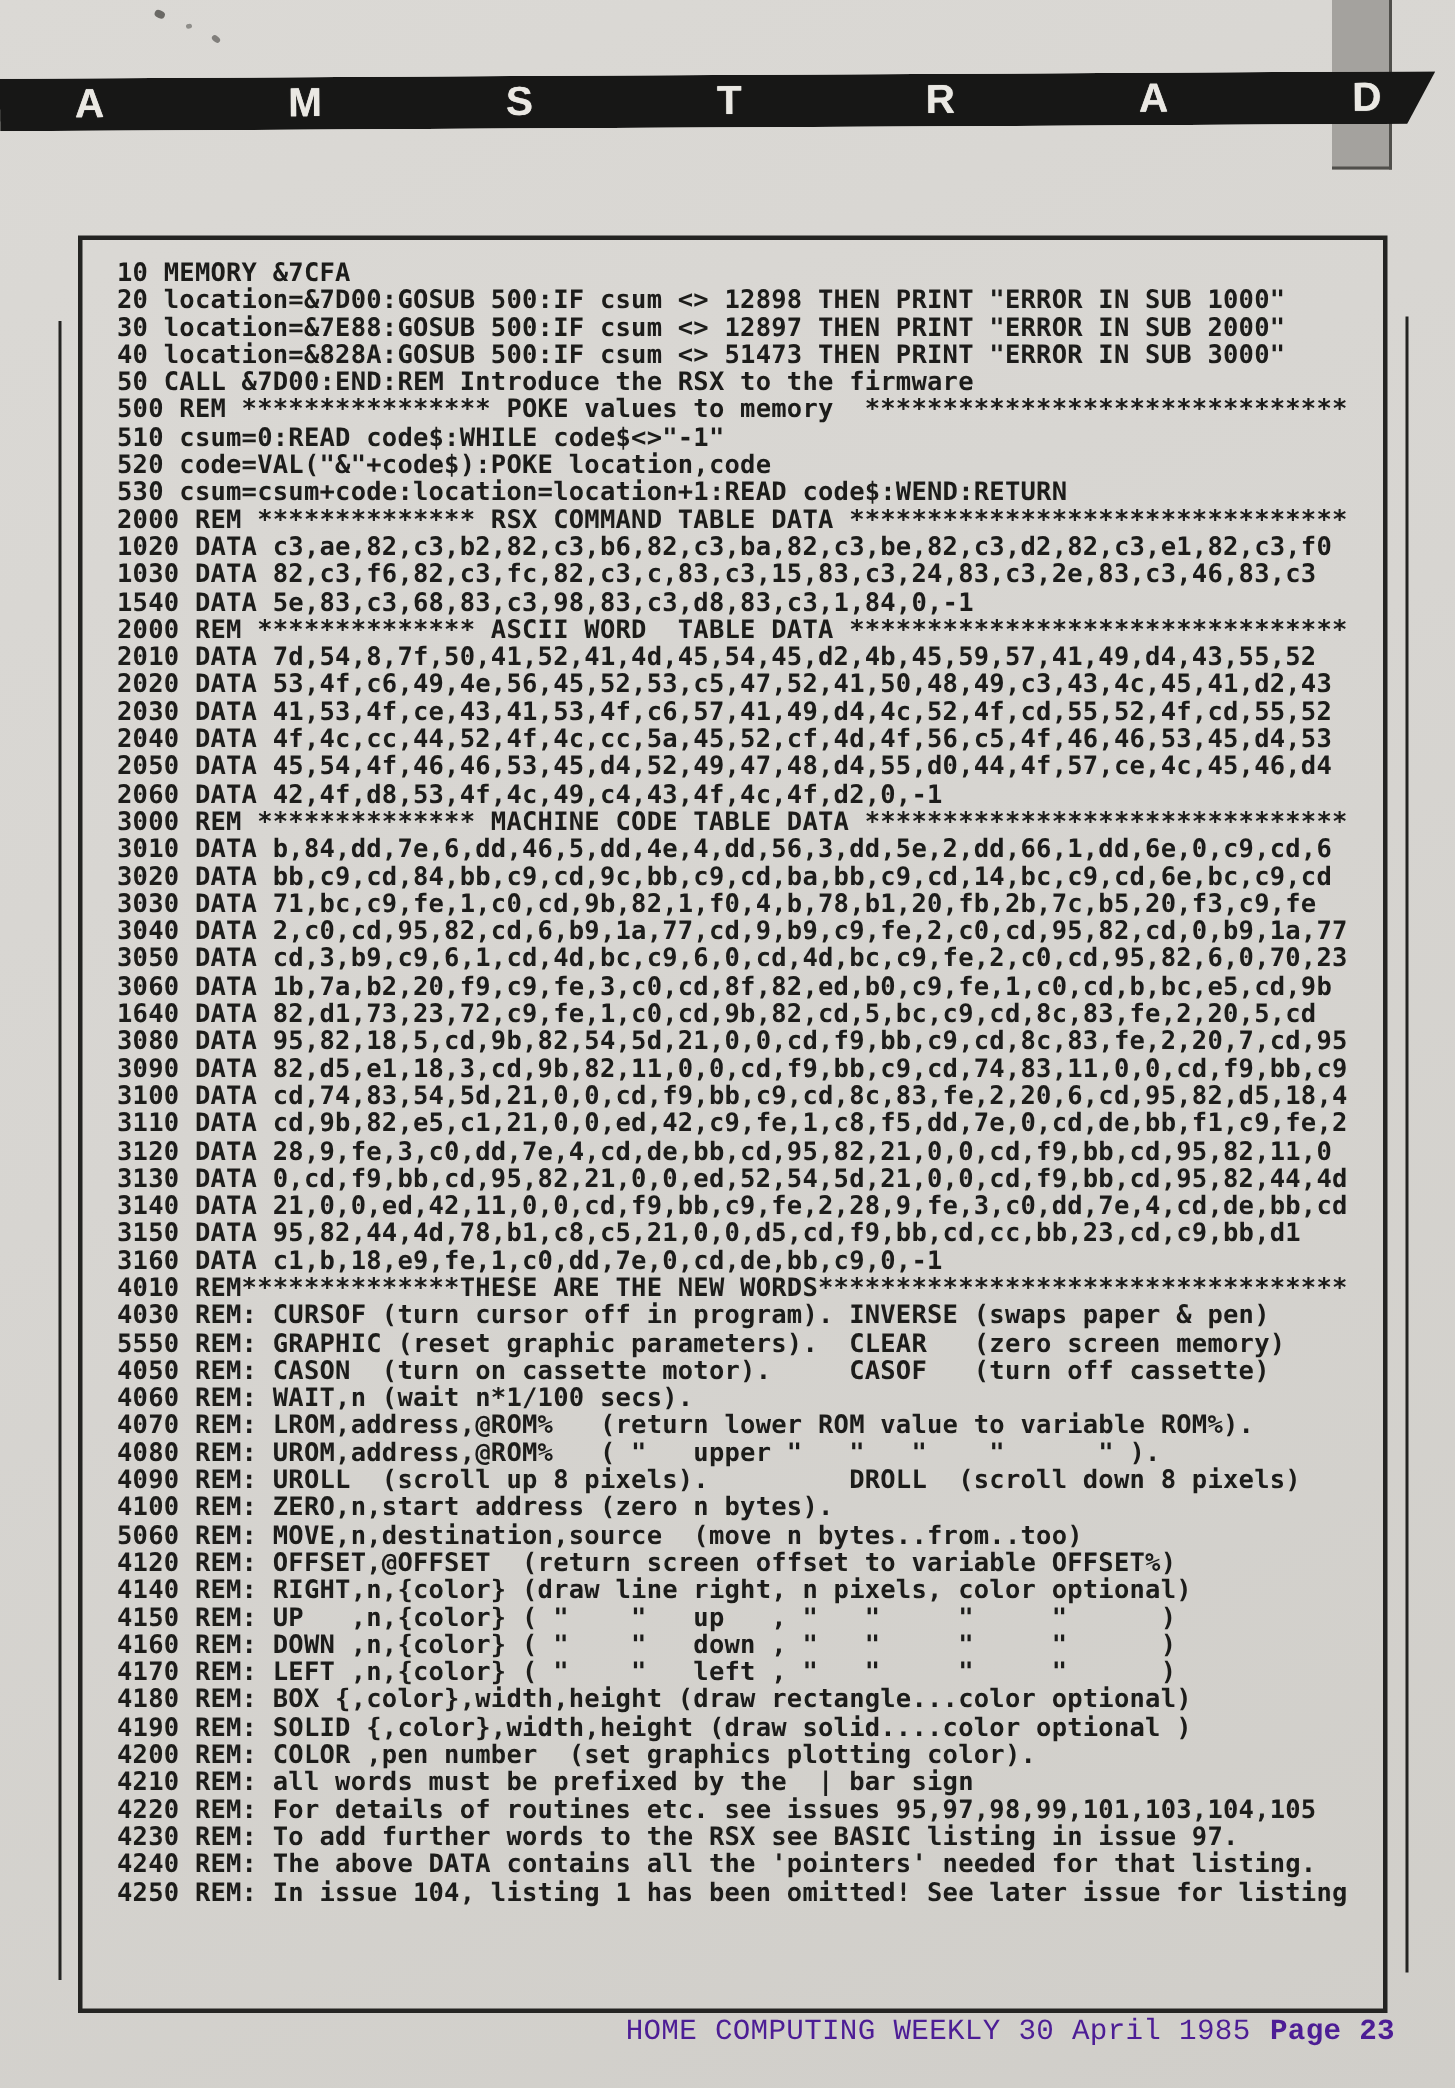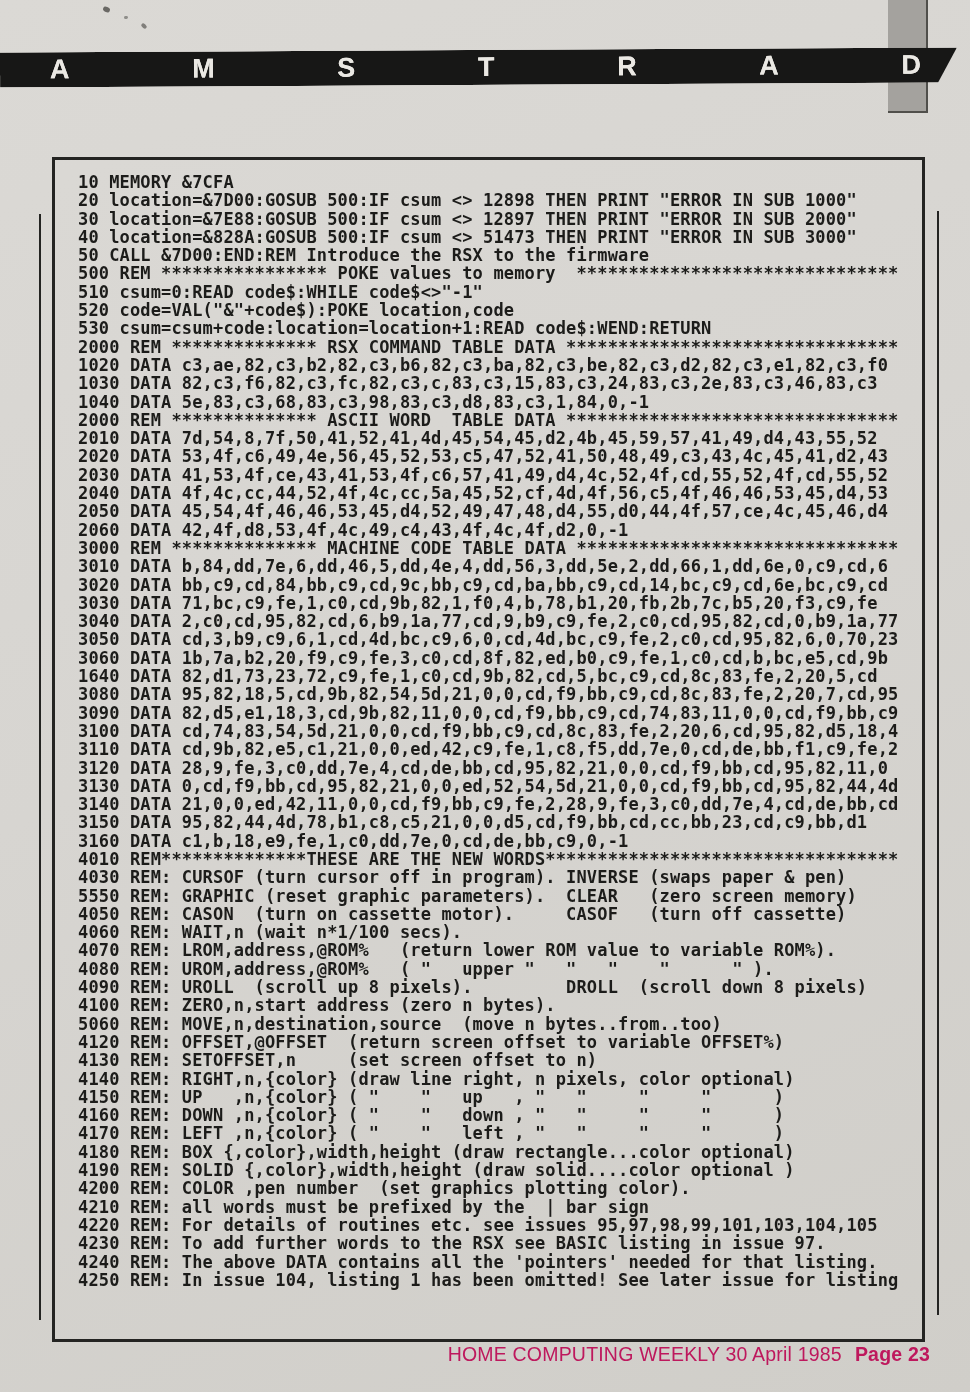--- a/index.html
+++ b/index.html
@@ -47,21 +47,21 @@
   }
   .code{
     position:absolute;left:23px;top:13px;
     font-family:"DejaVu Sans Mono","Liberation Mono",monospace;
     font-weight:bold;font-size:17px;line-height:18.3px;letter-spacing:.15px;
     color:var(--ink);
   }
   .code-line{white-space:pre;height:18.3px;}
   .footer{
     position:absolute;top:1343px;right:40px;z-index:1;
-    font-family:Liberation Sans, sans-serif;font-size:19.5px;color:#be185d;
+    font-family:Liberation Mono, monospace;font-size:19.5px;color:#4c1d95;
     letter-spacing:.2px;
   }
   .footer .page-label{font-weight:bold;margin-left:13px;}
 </style>
 </head>
 <body>
 
 <div class="speck s1"></div>
 <div class="speck s2"></div>
 <div class="speck s3"></div>
@@ -88,21 +88,21 @@
       <div class="code-line">30 location=&amp;7E88:GOSUB 500:IF csum &lt;&gt; 12897 THEN PRINT "ERROR IN SUB 2000"</div>
       <div class="code-line">40 location=&amp;828A:GOSUB 500:IF csum &lt;&gt; 51473 THEN PRINT "ERROR IN SUB 3000"</div>
       <div class="code-line">50 CALL &amp;7D00:END:REM Introduce the RSX to the firmware</div>
       <div class="code-line">500 REM **************** POKE values to memory  *******************************</div>
       <div class="code-line">510 csum=0:READ code$:WHILE code$&lt;&gt;"-1"</div>
       <div class="code-line">520 code=VAL("&amp;"+code$):POKE location,code</div>
       <div class="code-line">530 csum=csum+code:location=location+1:READ code$:WEND:RETURN</div>
       <div class="code-line">2000 REM ************** RSX COMMAND TABLE DATA ********************************</div>
       <div class="code-line">1020 DATA c3,ae,82,c3,b2,82,c3,b6,82,c3,ba,82,c3,be,82,c3,d2,82,c3,e1,82,c3,f0</div>
       <div class="code-line">1030 DATA 82,c3,f6,82,c3,fc,82,c3,c,83,c3,15,83,c3,24,83,c3,2e,83,c3,46,83,c3</div>
-      <div class="code-line">1040 DATA 5e,83,c3,68,83,c3,98,83,c3,d8,83,c3,1,84,0,-1</div>
+      <div class="code-line">1540 DATA 5e,83,c3,68,83,c3,98,83,c3,d8,83,c3,1,84,0,-1</div>
       <div class="code-line">2000 REM ************** ASCII WORD  TABLE DATA ********************************</div>
       <div class="code-line">2010 DATA 7d,54,8,7f,50,41,52,41,4d,45,54,45,d2,4b,45,59,57,41,49,d4,43,55,52</div>
       <div class="code-line">2020 DATA 53,4f,c6,49,4e,56,45,52,53,c5,47,52,41,50,48,49,c3,43,4c,45,41,d2,43</div>
       <div class="code-line">2030 DATA 41,53,4f,ce,43,41,53,4f,c6,57,41,49,d4,4c,52,4f,cd,55,52,4f,cd,55,52</div>
       <div class="code-line">2040 DATA 4f,4c,cc,44,52,4f,4c,cc,5a,45,52,cf,4d,4f,56,c5,4f,46,46,53,45,d4,53</div>
       <div class="code-line">2050 DATA 45,54,4f,46,46,53,45,d4,52,49,47,48,d4,55,d0,44,4f,57,ce,4c,45,46,d4</div>
       <div class="code-line">2060 DATA 42,4f,d8,53,4f,4c,49,c4,43,4f,4c,4f,d2,0,-1</div>
       <div class="code-line">3000 REM ************** MACHINE CODE TABLE DATA *******************************</div>
       <div class="code-line">3010 DATA b,84,dd,7e,6,dd,46,5,dd,4e,4,dd,56,3,dd,5e,2,dd,66,1,dd,6e,0,c9,cd,6</div>
       <div class="code-line">3020 DATA bb,c9,cd,84,bb,c9,cd,9c,bb,c9,cd,ba,bb,c9,cd,14,bc,c9,cd,6e,bc,c9,cd</div>
@@ -124,21 +124,20 @@
       <div class="code-line">4030 REM: CURSOF (turn cursor off in program). INVERSE (swaps paper &amp; pen)</div>
       <div class="code-line">5550 REM: GRAPHIC (reset graphic parameters).  CLEAR   (zero screen memory)</div>
       <div class="code-line">4050 REM: CASON  (turn on cassette motor).     CASOF   (turn off cassette)</div>
       <div class="code-line">4060 REM: WAIT,n (wait n*1/100 secs).</div>
       <div class="code-line">4070 REM: LROM,address,@ROM%   (return lower ROM value to variable ROM%).</div>
       <div class="code-line">4080 REM: UROM,address,@ROM%   ( "   upper "   "   "    "      " ).</div>
       <div class="code-line">4090 REM: UROLL  (scroll up 8 pixels).         DROLL  (scroll down 8 pixels)</div>
       <div class="code-line">4100 REM: ZERO,n,start address (zero n bytes).</div>
       <div class="code-line">5060 REM: MOVE,n,destination,source  (move n bytes..from..too)</div>
       <div class="code-line">4120 REM: OFFSET,@OFFSET  (return screen offset to variable OFFSET%)</div>
-      <div class="code-line">4130 REM: SETOFFSET,n     (set screen offset to n)</div>
       <div class="code-line">4140 REM: RIGHT,n,{color} (draw line right, n pixels, color optional)</div>
       <div class="code-line">4150 REM: UP   ,n,{color} ( "    "   up   , "   "     "     "      )</div>
       <div class="code-line">4160 REM: DOWN ,n,{color} ( "    "   down , "   "     "     "      )</div>
       <div class="code-line">4170 REM: LEFT ,n,{color} ( "    "   left , "   "     "     "      )</div>
       <div class="code-line">4180 REM: BOX {,color},width,height (draw rectangle...color optional)</div>
       <div class="code-line">4190 REM: SOLID {,color},width,height (draw solid....color optional )</div>
       <div class="code-line">4200 REM: COLOR ,pen number  (set graphics plotting color).</div>
       <div class="code-line">4210 REM: all words must be prefixed by the  | bar sign</div>
       <div class="code-line">4220 REM: For details of routines etc. see issues 95,97,98,99,101,103,104,105</div>
       <div class="code-line">4230 REM: To add further words to the RSX see BASIC listing in issue 97.</div>

